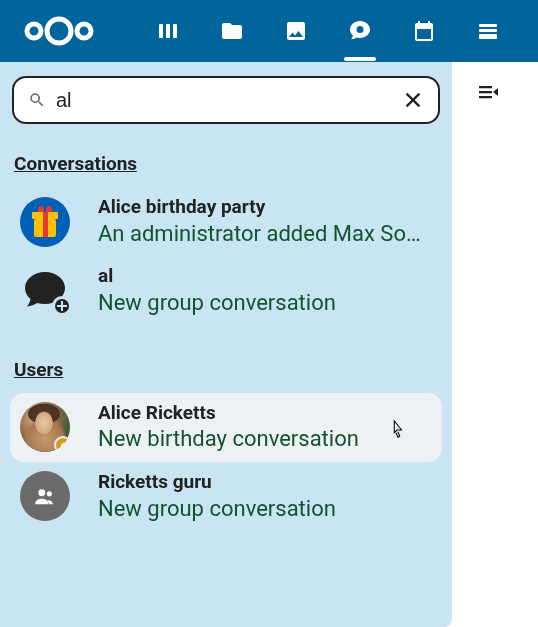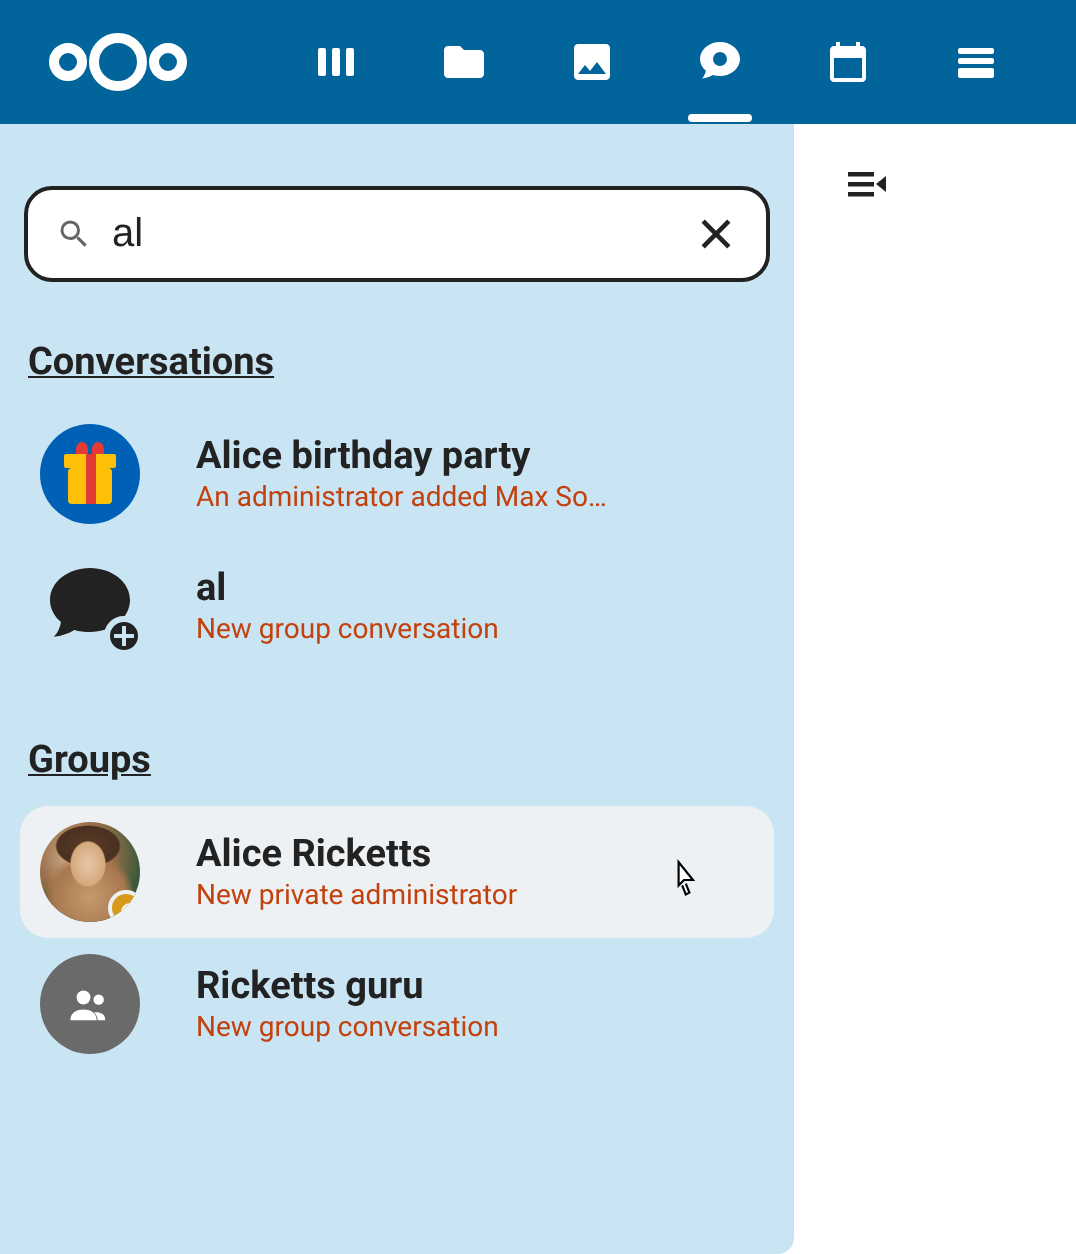--- a/index.html
+++ b/index.html
@@ -26,23 +26,23 @@
     left: -2px;
     right: -2px;
     height: 4px;
     background: #fff;
     border-radius: 2px;
   }
 
   .main { display: flex; height: calc(627px - 62px); }
 
   .sidebar {
-    width: 397px;
+    width: 452px;
     background: #c9e4f3;
-    padding: 31px 10px 0 10px;
+    padding: 14px 10px 0 10px;
     overflow: hidden;
     border-bottom-right-radius: 8px;
   }
   .content { flex: 1; background: #fff; padding: 18px 24px; }
 
   .search-box {
     display: flex;
     align-items: center;
     border: 2.5px solid #222;
     border-radius: 14px;
@@ -139,21 +139,21 @@
     border-right-color:transparent;border-bottom-color:transparent;
     transform:rotate(200deg);
     box-sizing:border-box;
   }
   .avatar.photo .status svg { display:block; width:12px;height:12px; position:absolute; top:3px; left:3px; fill:#fff; }
 
   .avatar.group { background: #6a6a6a; }
 
   .item-text { flex: 1; min-width: 0; }
   .item-title { font-size: 19px; font-weight: 700; color: #222; line-height: 1.3; white-space: nowrap; overflow: hidden; text-overflow: ellipsis;}
-  .item-sub { font-size: 14px; color: #c2410c; line-height: 1.3; white-space: nowrap; overflow: hidden; text-overflow: ellipsis;}
+  .item-sub { font-size: 22px; color: #14532d; line-height: 1.3; white-space: nowrap; overflow: hidden; text-overflow: ellipsis;}
 
   .cursor {
     position: absolute;
     right: 36px;
     top: 26px;
     width: 18px; height: 22px;
     pointer-events: none;
   }
 
   .collapse-btn { width: 24px; height: 24px; }
@@ -252,33 +252,33 @@
             <path d="M25 6C14 6 5 13 5 22c0 4.3 2.1 8.2 5.5 11-.4 2.5-1.5 5.3-3.6 7.4 4-.4 7.6-1.7 10.2-3.4 2.5.7 5.1 1 7.9 1 11 0 20-7 20-16S36 6 25 6z"></path>
           </svg>
         <div class="plus"></div>
       </div>
       <div class="item-text">
         <div class="item-title">al</div>
         <div class="item-sub">New group conversation</div>
       </div>
     </div>
 
-    <div class="section-head" style="margin-top:22px">Groups</div>
+    <div class="section-head" style="margin-top:22px">Users</div>
 
     <div class="item hovered">
       <div class="avatar photo">
         <div class="status">
           <svg viewBox="0 0 24 24">
               <path d="M12 3a9 9 0 009 9 9 9 0 01-9 9 9 9 0 010-18z" fill="#fff" opacity="0.95"></path>
             </svg>
         </div>
       </div>
       <div class="item-text">
         <div class="item-title">Alice Ricketts</div>
-        <div class="item-sub">New private administrator</div>
+        <div class="item-sub">New birthday conversation</div>
       </div>
       <svg class="cursor" viewBox="0 0 20 24">
           <path d="M7 2v13l3-3h5L7 2z M9 15l2 5 2-1-2-5" fill="#fff" stroke="#000" stroke-width="1.2"></path>
         </svg>
     </div>
 
 
     <div class="item">
       <div class="avatar group">
         <svg viewBox="0 0 24 24">

